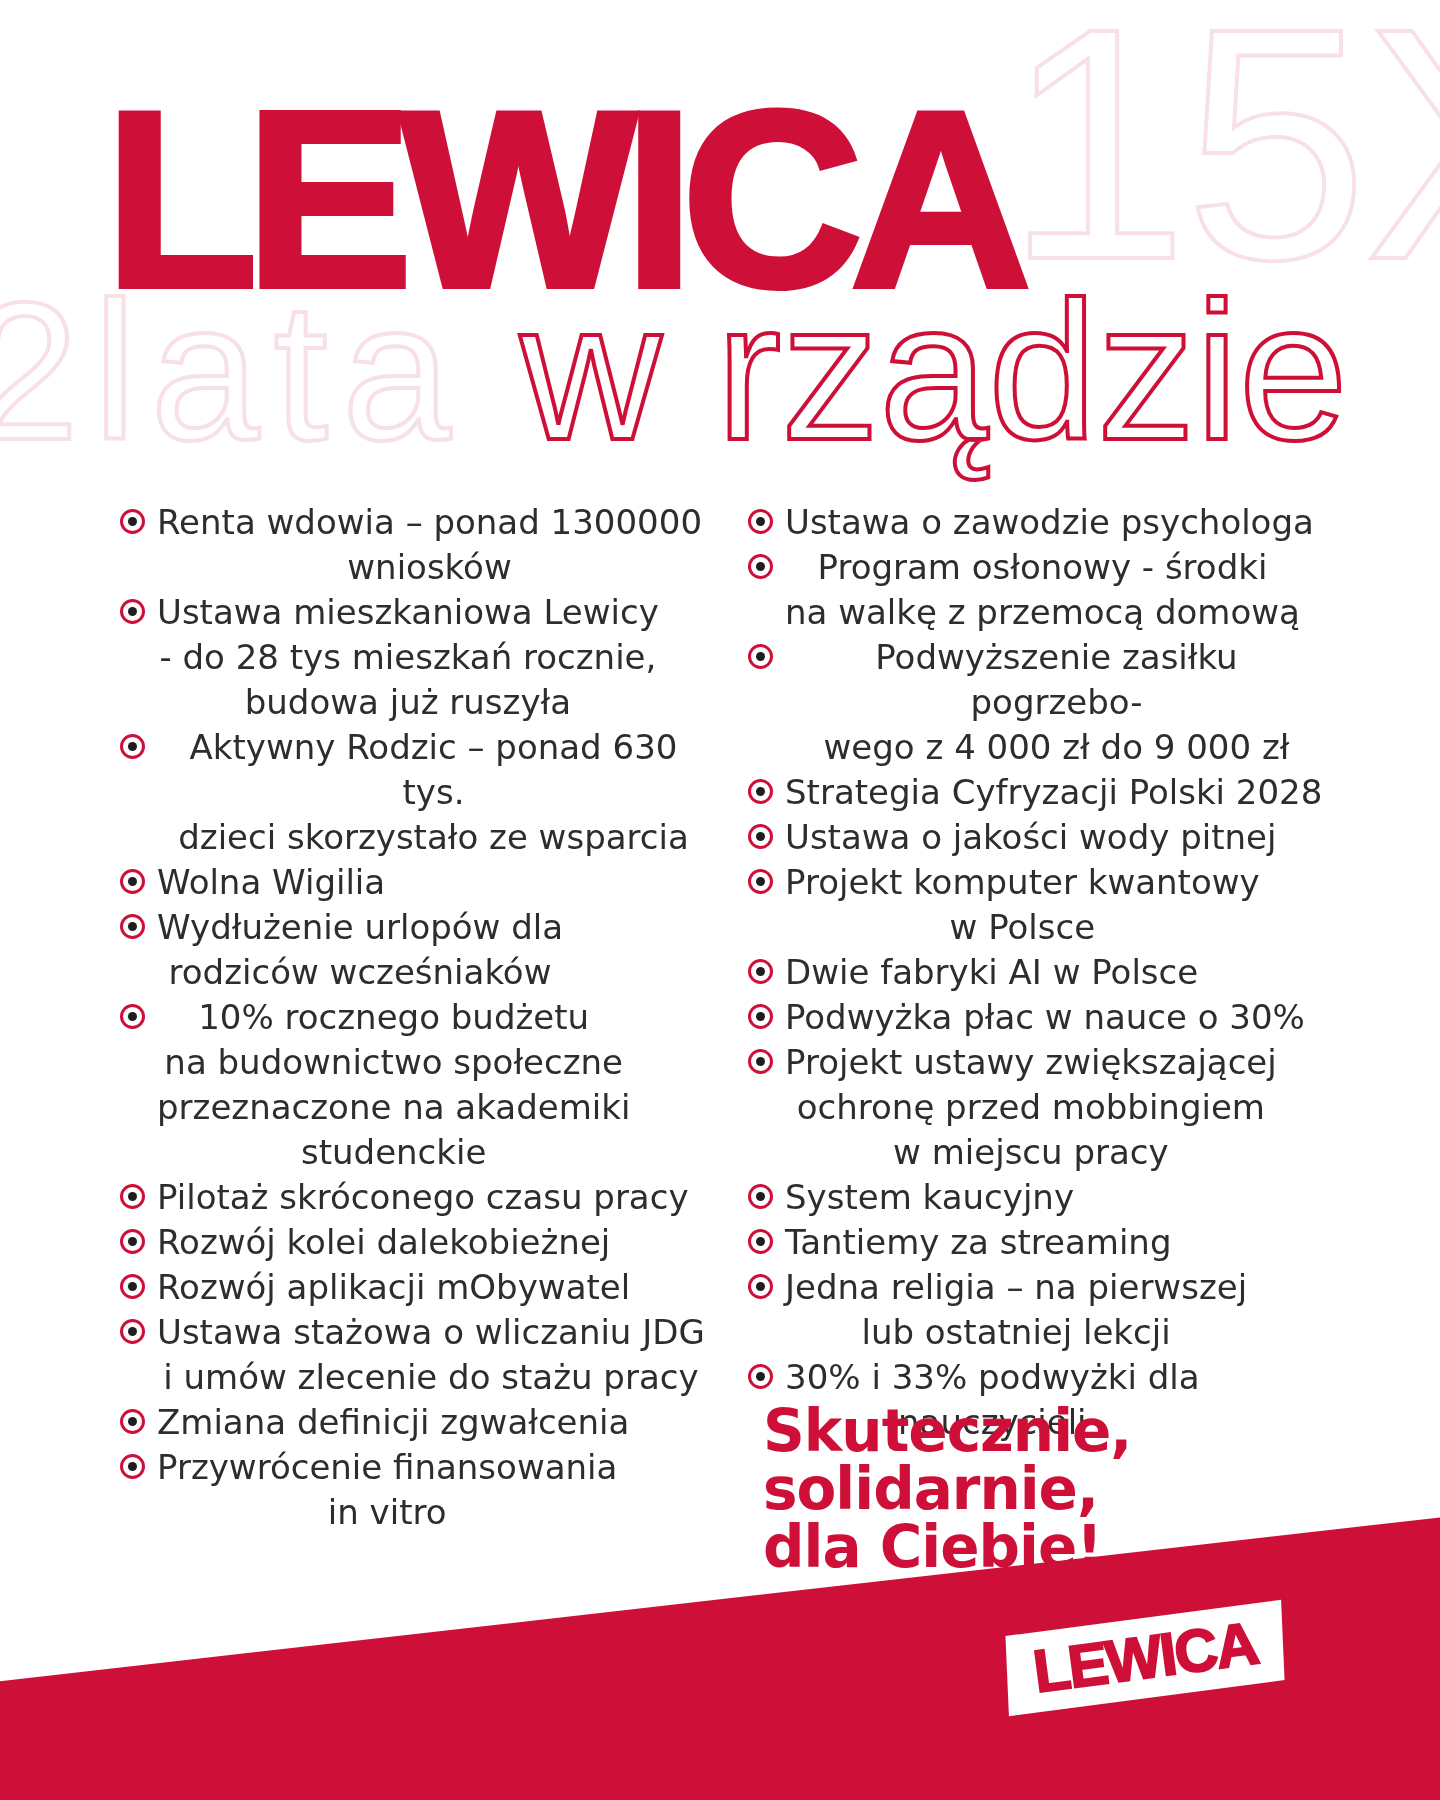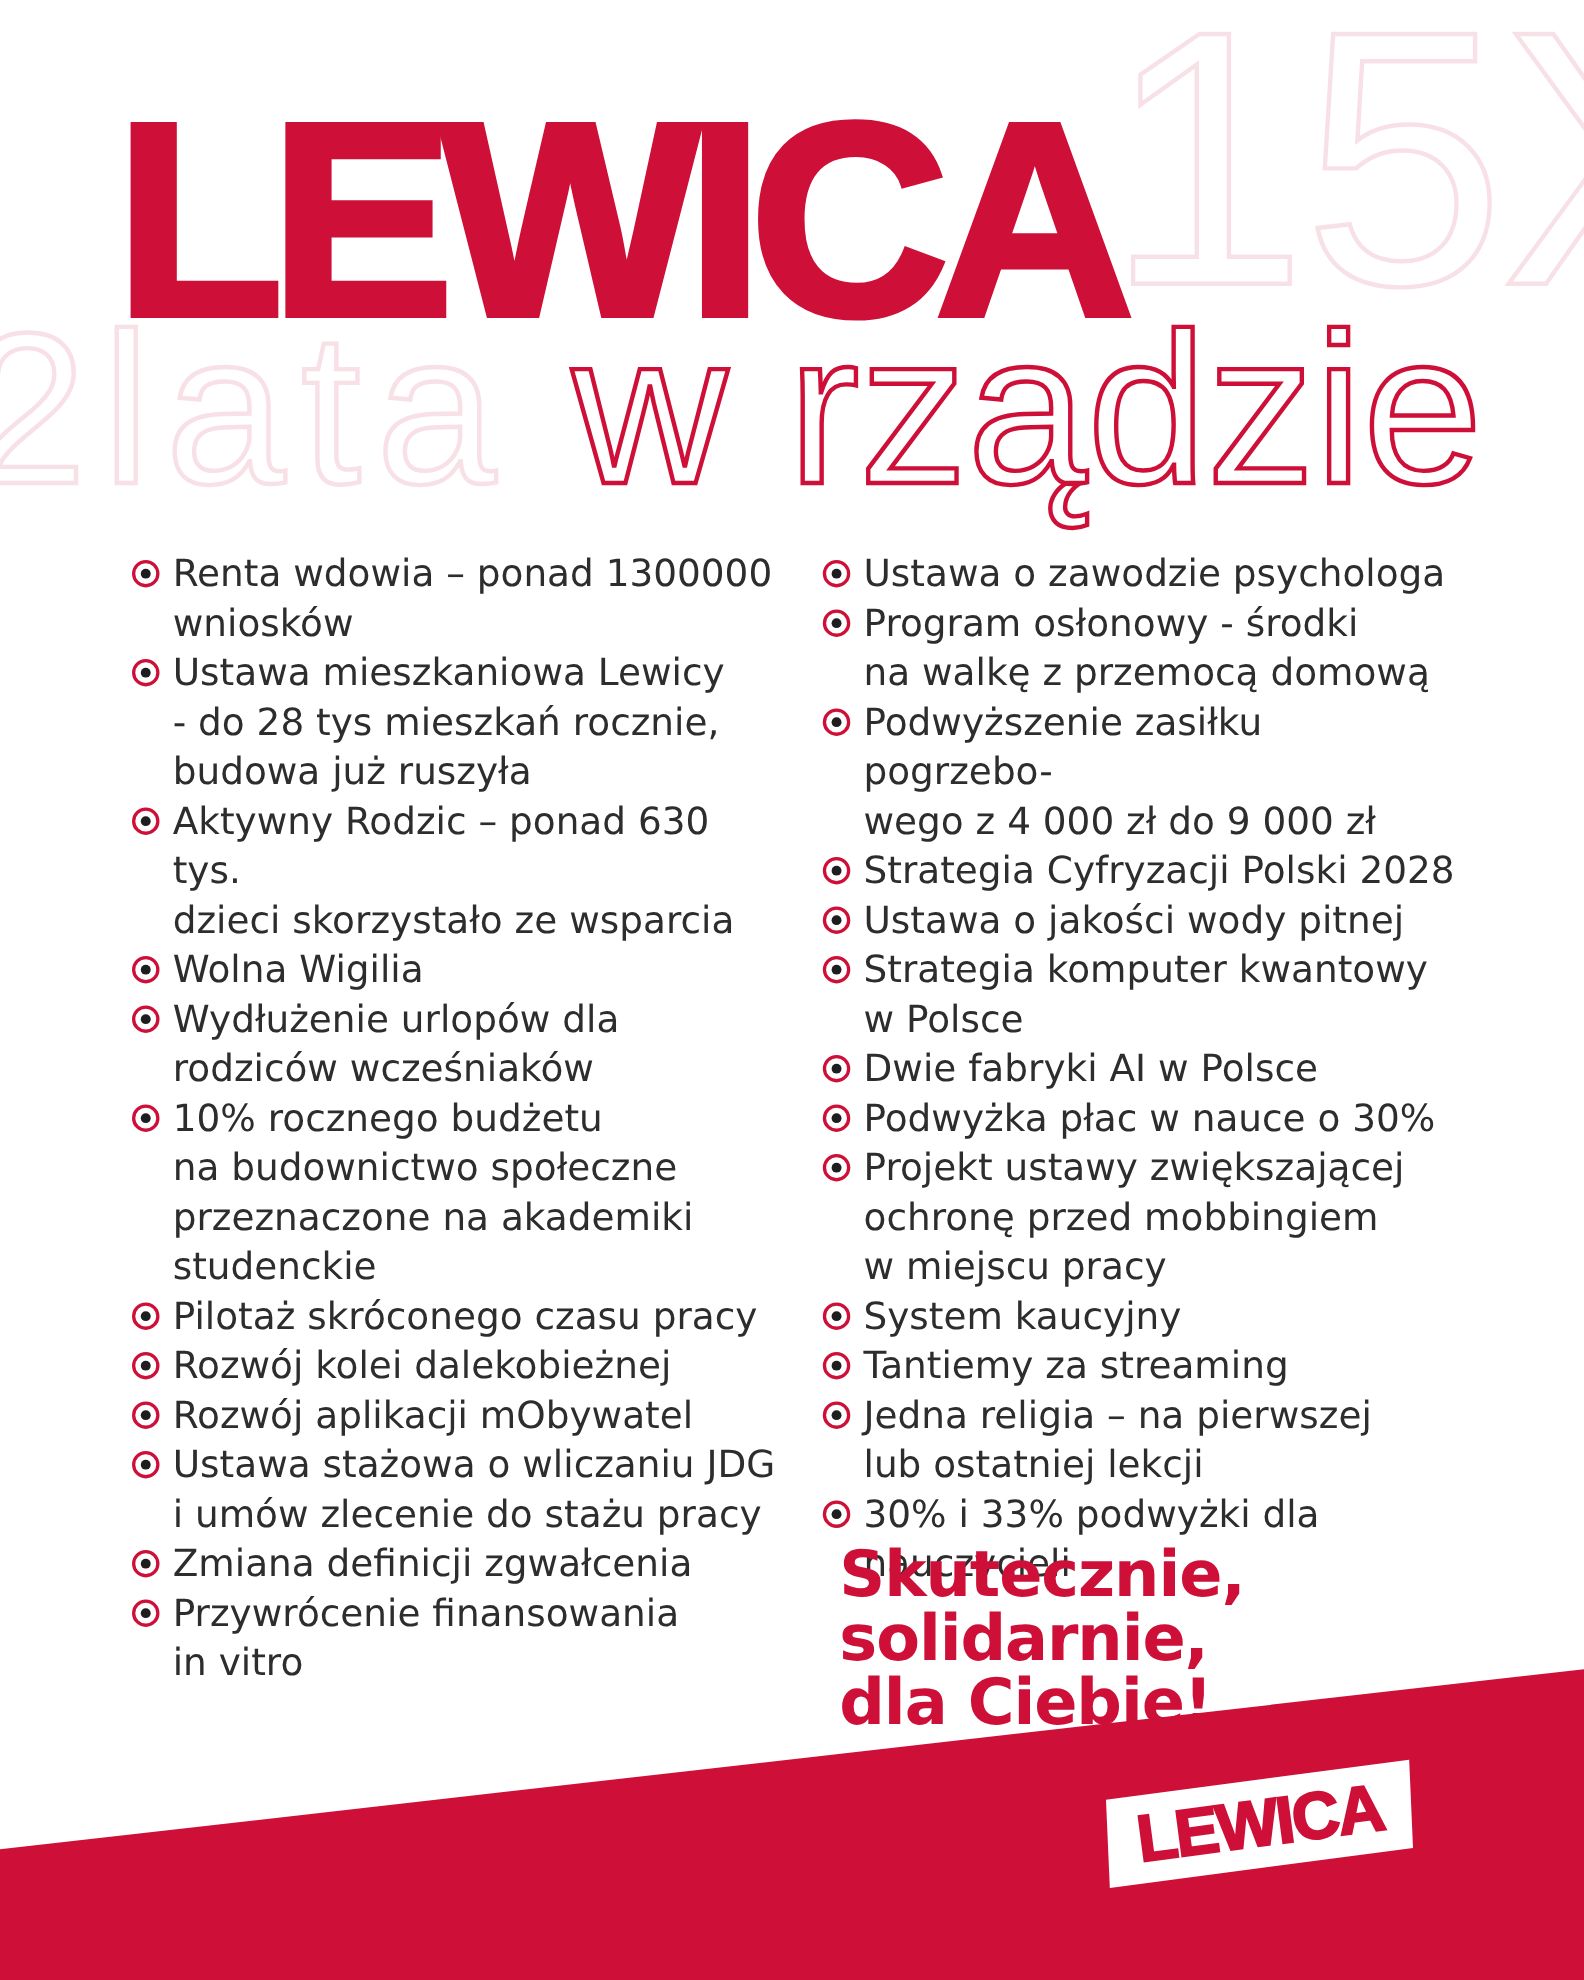--- a/index.html
+++ b/index.html
@@ -54,21 +54,21 @@
   
   .col{
     position:absolute;top:500px;
     list-style:none;
     font-size:34px;line-height:45px;
     color:var(--ink);
     z-index:2;
   }
   .col-left{left:120px;width:590px;}
   .col-right{left:748px;width:580px;}
-  .col li{display:flex;align-items:flex-start;}
+  .col li{display:flex;align-items:flex-start;text-align:center;}
   .bullet{
     flex:0 0 auto;
     width:25px;height:25px;
     border:3px solid var(--red);
     border-radius:50%;
     margin:9px 12px 0 0;
     position:relative;
   }
   .bullet::after{
     content:"";
@@ -207,21 +207,21 @@
       <li>
         <span class="bullet"></span>
         <span class="item-text">Strategia Cyfryzacji Polski 2028</span>
       </li>
       <li>
         <span class="bullet"></span>
         <span class="item-text">Ustawa o jakości wody pitnej</span>
       </li>
       <li>
         <span class="bullet"></span>
-        <span class="item-text">Strategia komputer kwantowy
+        <span class="item-text">Projekt komputer kwantowy
 w Polsce</span>
       </li>
       <li>
         <span class="bullet"></span>
         <span class="item-text">Dwie fabryki AI w Polsce</span>
       </li>
       <li>
         <span class="bullet"></span>
         <span class="item-text">Podwyżka płac w nauce o 30%</span>
       </li>

